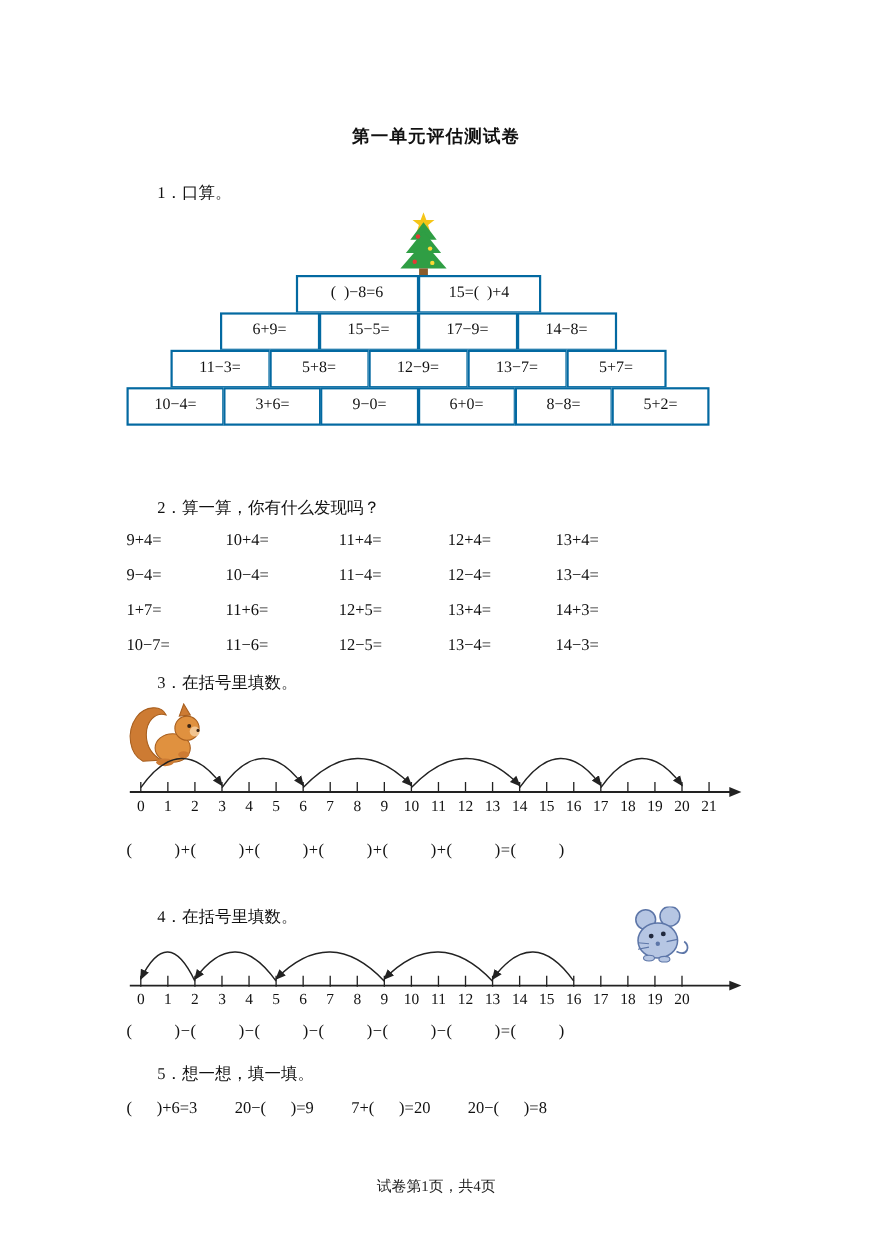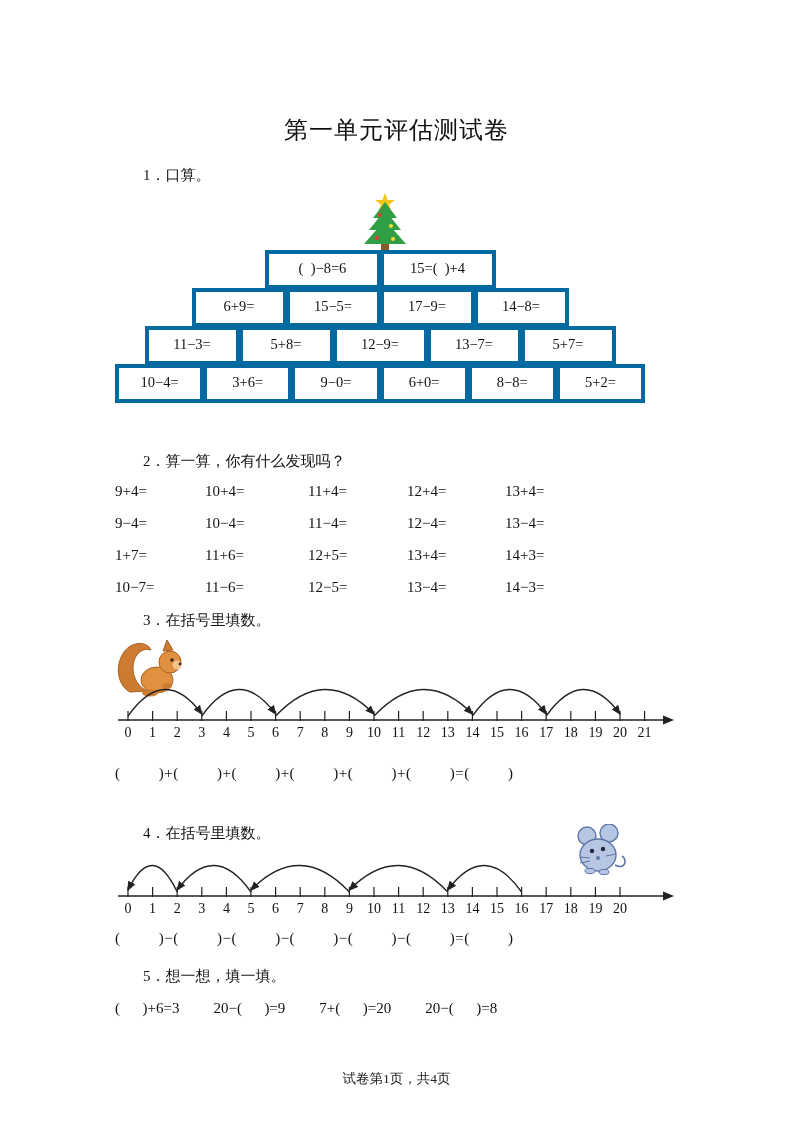--- a/index.html
+++ b/index.html
@@ -1,35 +1,35 @@
 <!DOCTYPE html>
 <html><head>
 <meta charset="utf-8">
 <style>
   html,body{margin:0;padding:0;background:#ffffff;}
   .page{
     position:relative;width:793px;height:1122px;margin:0 auto;background:#fff;
     font-family:"Liberation Serif","DejaVu Serif",serif;color:#111;overflow:hidden;
   }
   .title{position:absolute;top:114px;left:0;width:100%;text-align:center;
-    font-size:24px;font-weight:normal;letter-spacing:1px;}
+    font-size:16px;font-weight:bold;letter-spacing:1px;}
   .q-label{position:absolute;left:115px;font-size:15px;margin-left:28px;}
   #q1-label{top:166px}
   #q2-label{top:452px}
   #q3-label{top:611px}
   #q4-label{top:824px}
   #q5-label{top:967px}
   .icon{position:absolute;}
   #tree{left:360px;top:193px;}
   #squirrel{left:114px;top:634px;}
   #mouse{left:572px;top:824px;}
   .pyramid{position:absolute;left:115px;top:250px;width:530px;}
   .pyr-row{display:flex;justify-content:center;}
   .pyr-row + .pyr-row{margin-top:-1px;}
-  .pyr-cell{height:31px;line-height:29px;border:4px solid #0369a1;text-align:center;
+  .pyr-cell{height:31px;line-height:29px;border:2px solid #0369a1;text-align:center;
     font-size:14.5px;white-space:pre;background:#fff;}
   .pyr-cell + .pyr-cell{margin-left:-1px;}
   .c2{width:108px}.c3{width:97px}.c4{width:87px}.c5{width:87px}.c6{width:88px}
   .grid{position:absolute;left:115px;top:483px;display:grid;
     grid-template-columns:90px 103px 99px 98px 80px;}
   .grid .cell{height:32px;font-size:15px;white-space:pre;}
   .numberline{position:absolute;}
   #q3-line{left:108px;top:672px;}
   #q4-line{left:108px;top:848px;}
   .numberline text{font-family:"Liberation Serif","DejaVu Serif",serif;}

